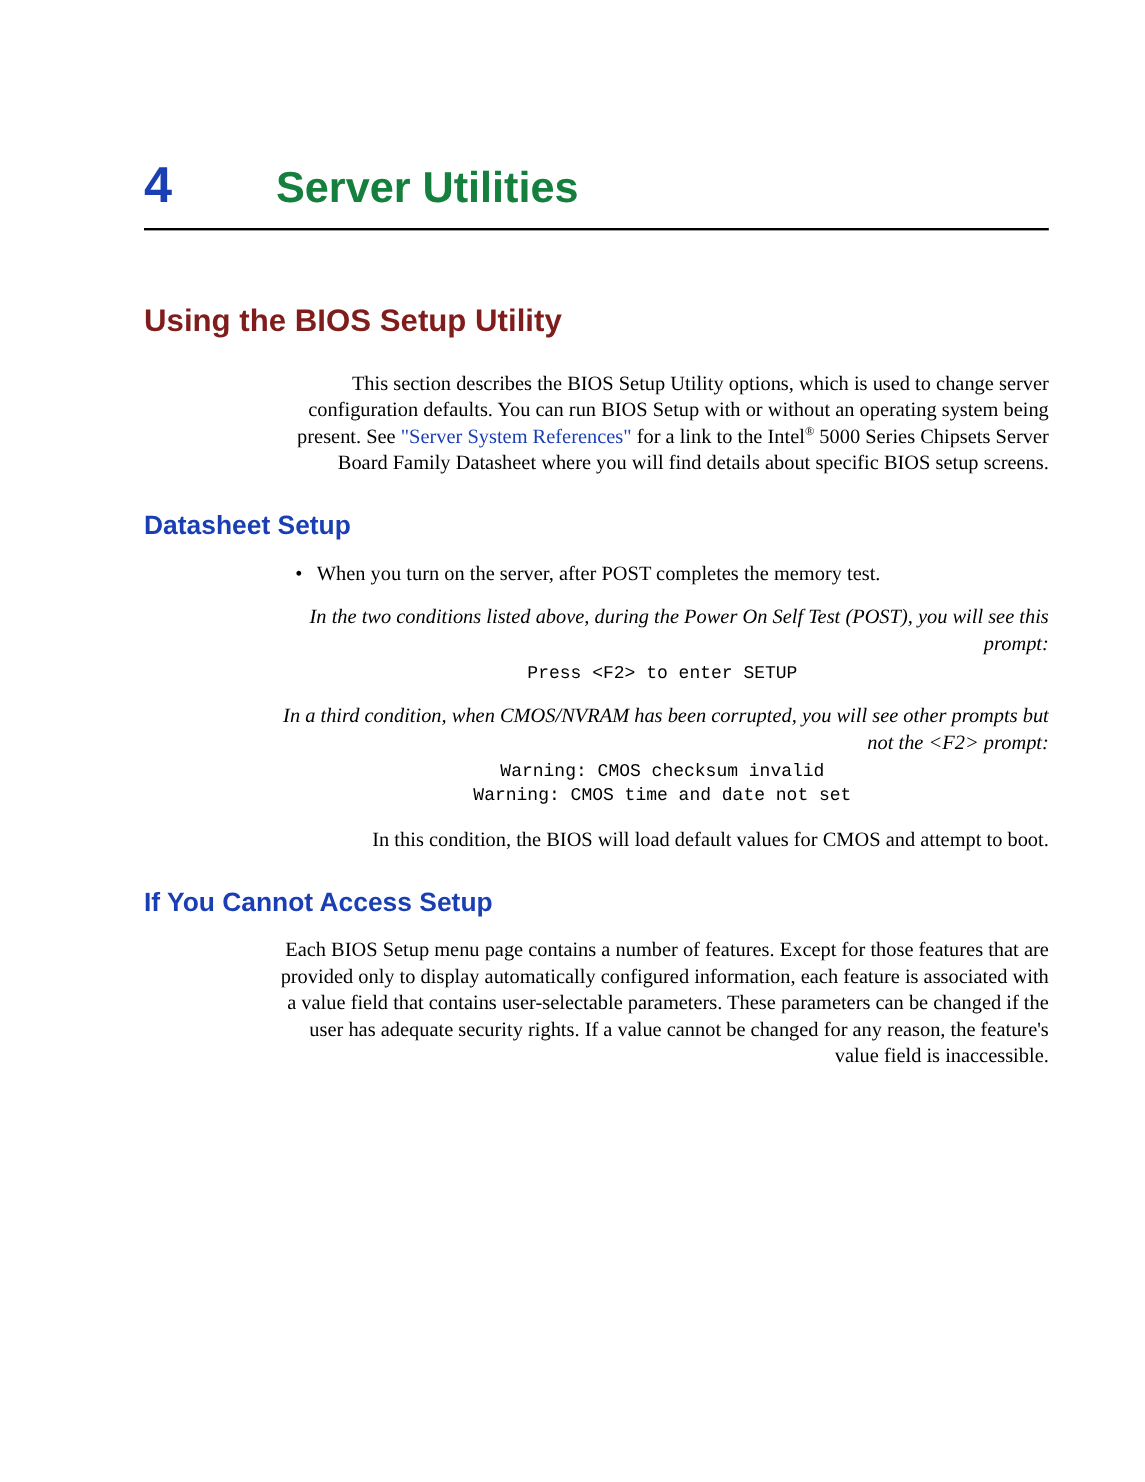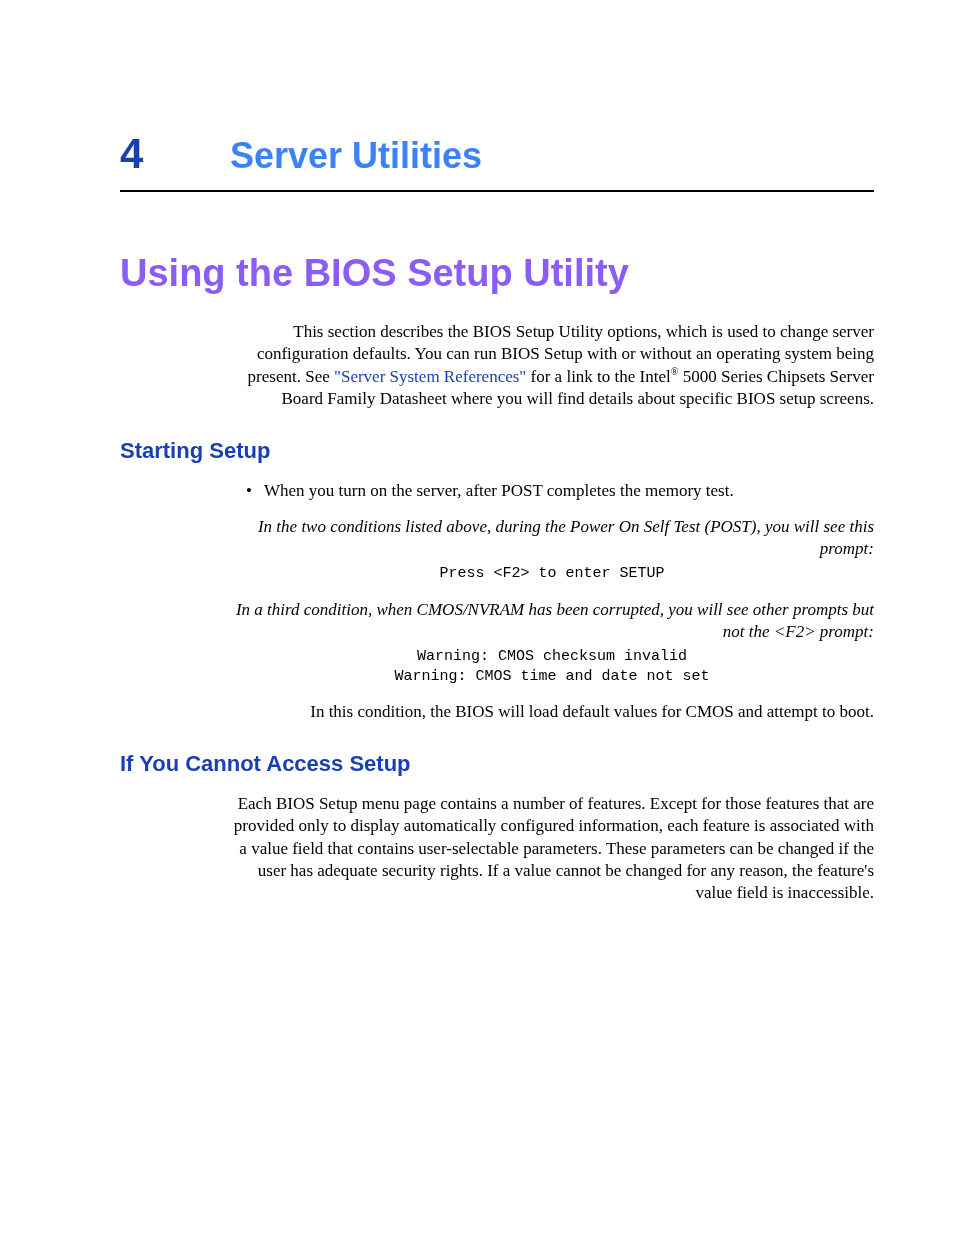--- a/index.html
+++ b/index.html
@@ -26,27 +26,27 @@
     font-family: Arial, Helvetica, sans-serif;
     font-weight: bold;
     font-size: 42px;
     color: #1a3fb3;
     width: 110px;
   }
   .chapter-title {
     font-family: Arial, Helvetica, sans-serif;
     font-weight: bold;
     font-size: 36px;
-    color: #3b82f6;
+    color: #15803d;
   }
   h1.section {
     font-family: Arial, Helvetica, sans-serif;
     font-weight: bold;
-    font-size: 38px;
-    color: #8b5cf6;
+    font-size: 26px;
+    color: #7f1d1d;
     margin: 0 0 26px 0;
   }
   h2.sub {
     font-family: Arial, Helvetica, sans-serif;
     font-weight: bold;
     font-size: 22px;
     color: #1a3fb3;
     margin: 28px 0 16px 0;
   }
   .body-block {
@@ -105,21 +105,21 @@
   </div>
 
   <h1 class="section">Using the BIOS Setup Utility</h1>
 
   <div class="body-block">
     <p>
       <span>This section describes the BIOS Setup Utility options, which is used to change server configuration defaults. You can run BIOS Setup with or without an operating system being present. See </span><span class="link">"Server System References"</span><span> for a link to the Intel</span><sup class="reg">®</sup><span> 5000 Series Chipsets Server Board Family Datasheet where you will find details about specific BIOS setup screens.</span>
     </p>
   </div>
 
-  <h2 class="sub">Starting Setup</h2>
+  <h2 class="sub">Datasheet Setup</h2>
   <div class="body-block">
     <ul class="bullets">
       <li>When you turn on the server, after POST completes the memory test.</li>
     </ul>
     <p class="tight">In the two conditions listed above, during the Power On Self Test (POST), you will see this prompt:</p>
     <div class="mono">Press &lt;F2&gt; to enter SETUP</div>
     <p class="tight">In a third condition, when CMOS/NVRAM has been corrupted, you will see other prompts but not the &lt;F2&gt; prompt:</p>
     <div class="mono">Warning: CMOS checksum invalid
 Warning: CMOS time and date not set</div>
     <p>In this condition, the BIOS will load default values for CMOS and attempt to boot.</p>

